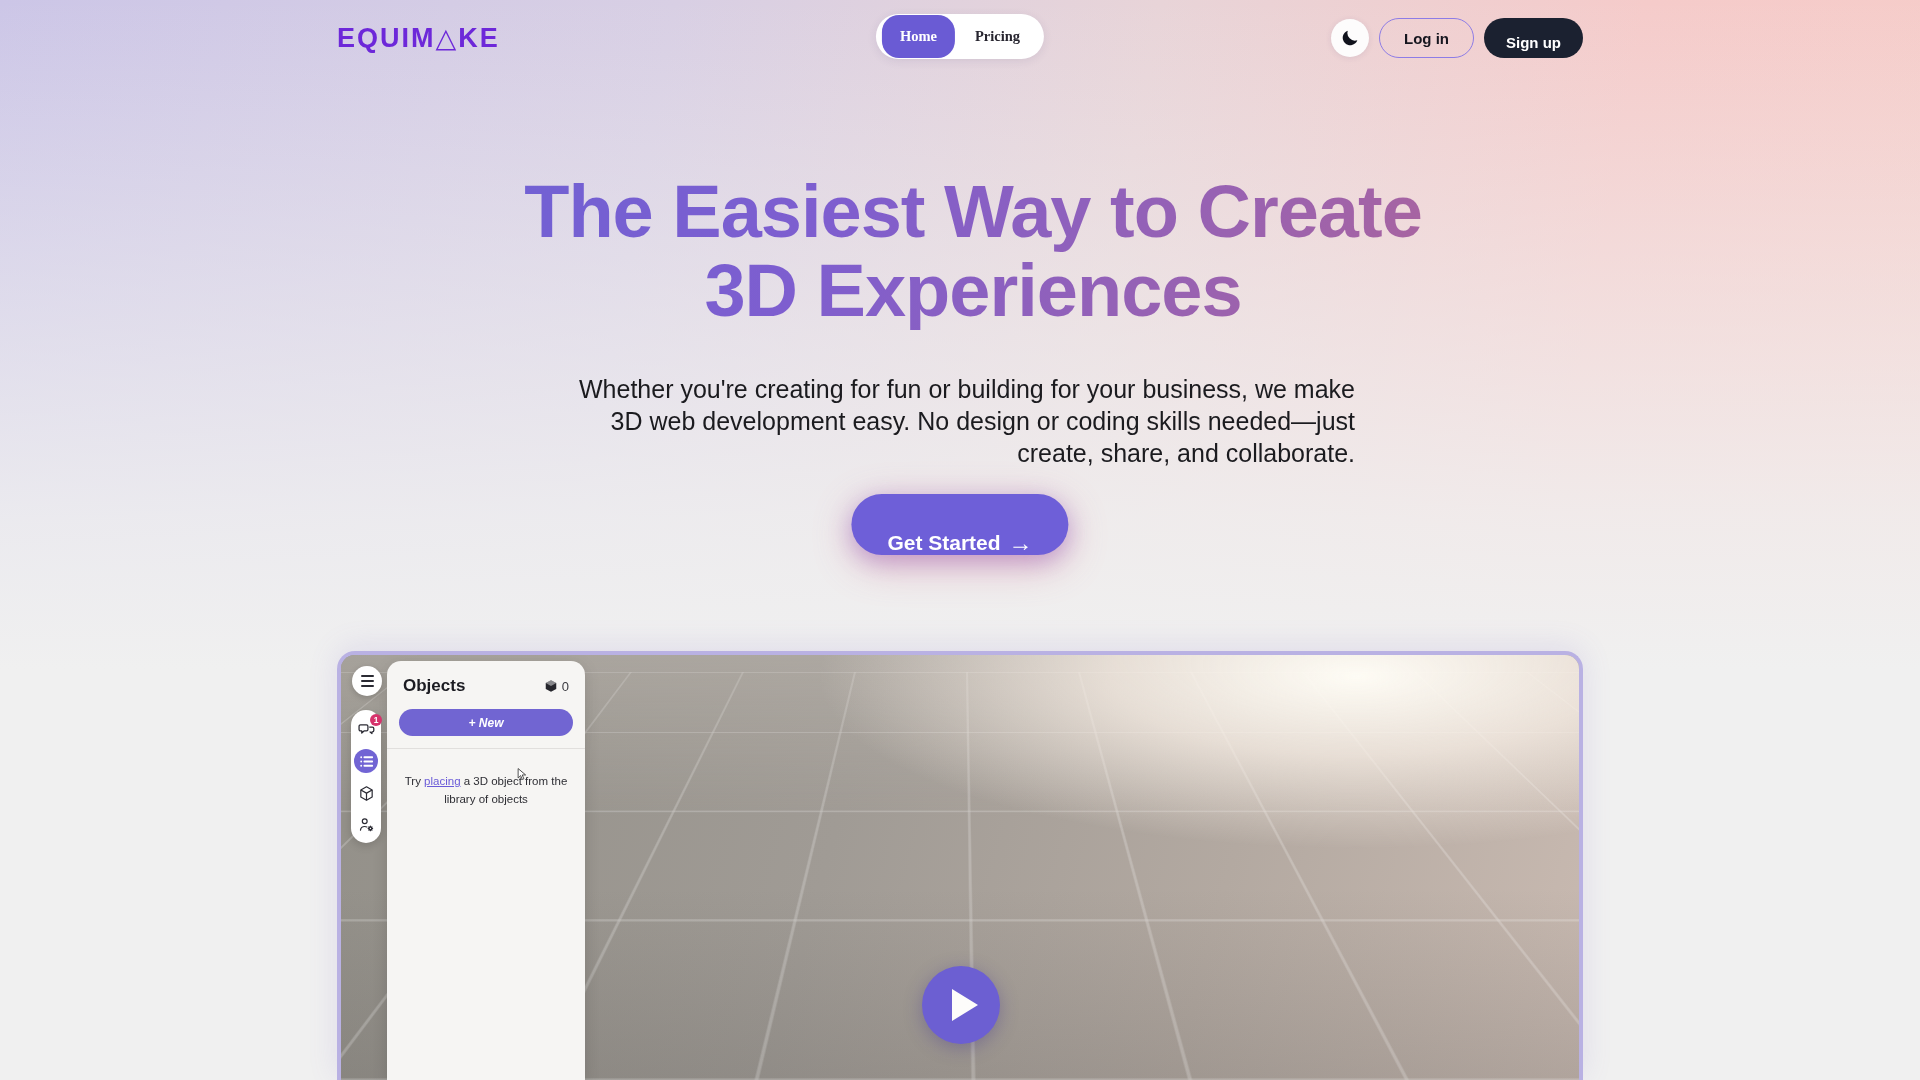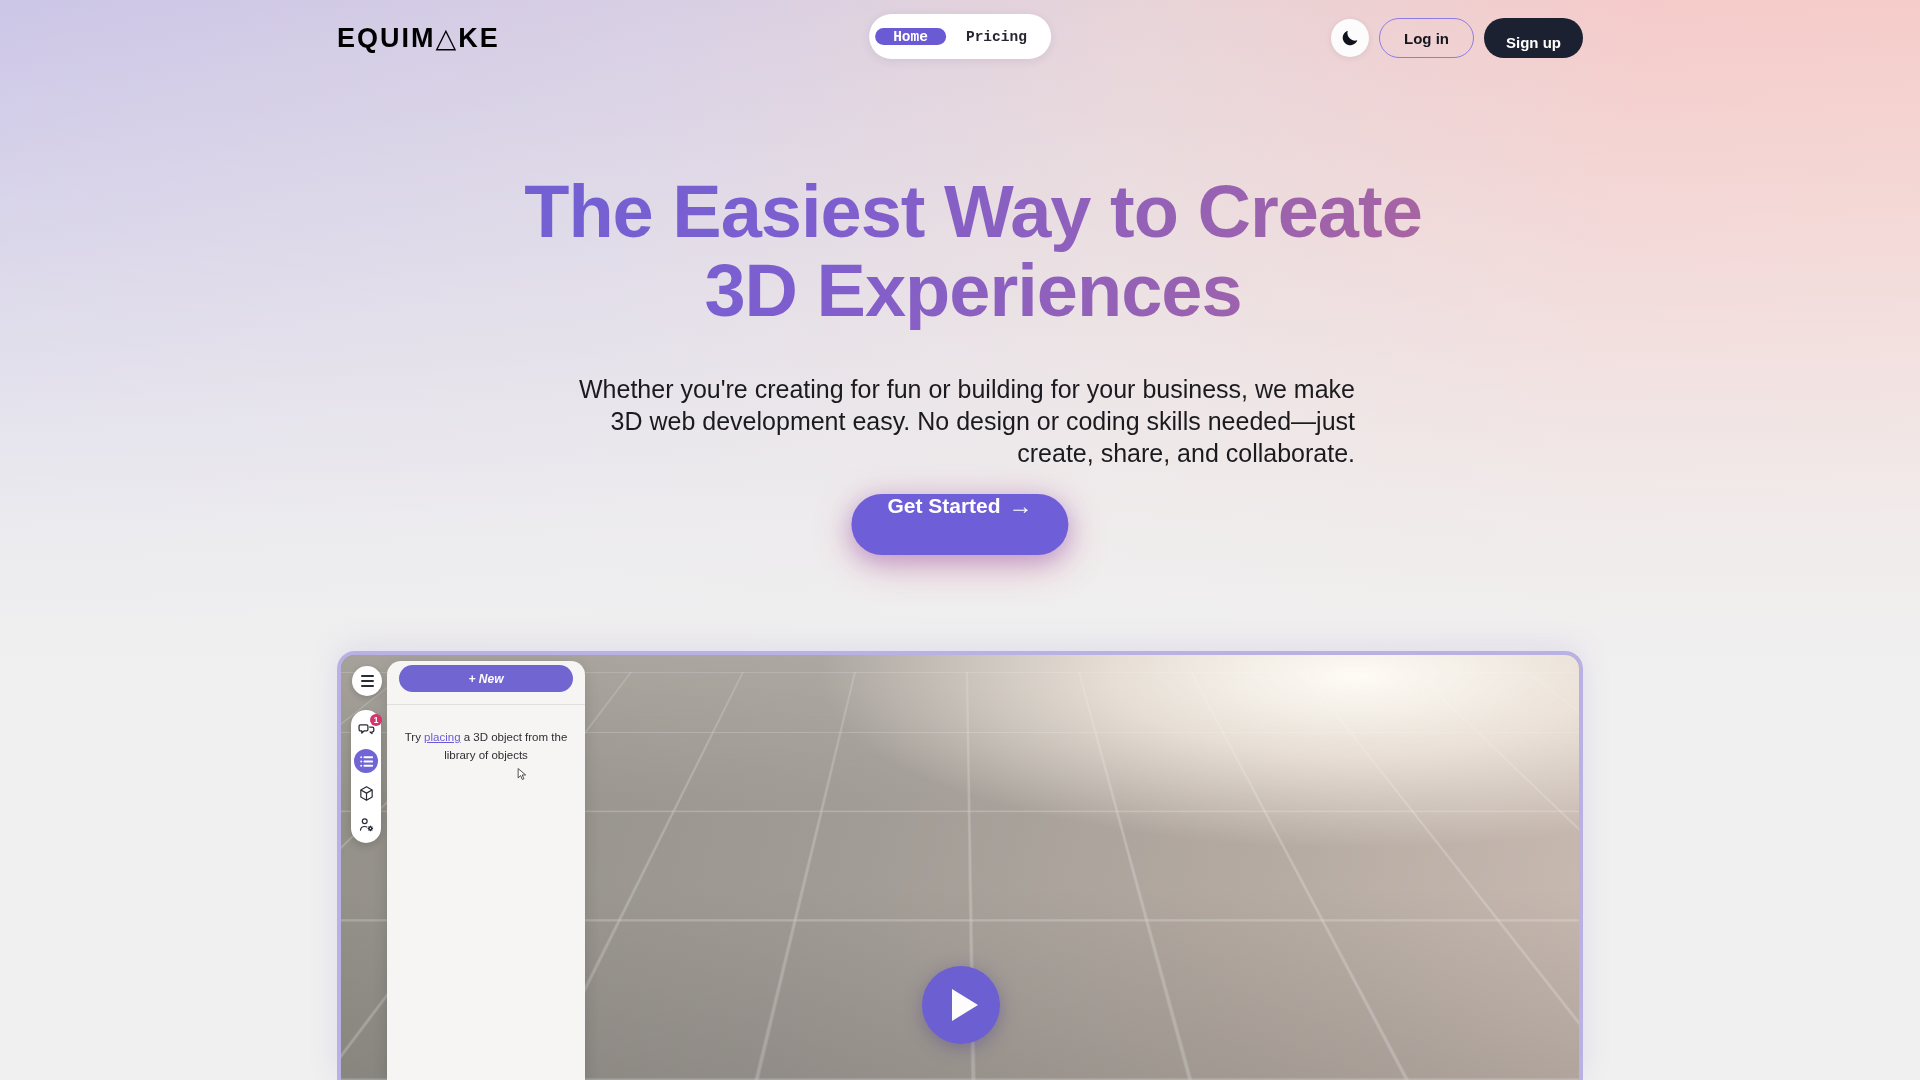--- a/index.html
+++ b/index.html
@@ -13,33 +13,33 @@
       linear-gradient(180deg, rgba(240,240,240,0) 0%, rgba(240,240,240,.85) 48%, #f0f0f0 62%),
       linear-gradient(100deg, #ccc6e7 0%, #d8cfe4 32%, #e8d4d8 55%, #f5cbca 78%, #f6cdc9 100%);
   }
 
   
   .topbar {
     position:absolute; left:337px; width:1246px; top:0; height:76px;
     display:flex; align-items:center; justify-content:space-between;
   }
   .logo {
-    font-size:27px; font-weight:800; letter-spacing:2px; color:#000000;
+    font-size:27px; font-weight:800; letter-spacing:2px; color:#6d28d9;
   }
   .nav-pill {
     position:absolute; left:50%; top:14px; transform:translateX(-50%);
     height:45px; background:#fff; border-radius:23px; padding:6px;
     display:flex; align-items:center; gap:2px;
     box-shadow:0 2px 10px rgba(60,50,110,.10);
   }
   .nav-item {
-    height:17px; border-radius:17px; padding:0 18px;
+    height:43px; border-radius:17px; padding:0 18px;
     display:flex; align-items:center; font-size:14.5px; font-weight:700;
     color:#27252f; cursor:pointer; border:none; background:transparent;
-    font-family:Liberation Mono, monospace;
+    font-family:Liberation Serif, serif;
   }
   .nav-item.active { background:#6a5bd4; color:#fff; }
   .top-actions { display:flex; align-items:center; gap:10px; }
   .theme-toggle {
     width:38px; height:38px; border-radius:50%; background:#fdfcfc; border:none;
     display:flex; align-items:center; justify-content:center; cursor:pointer;
     box-shadow:0 1px 6px rgba(60,50,110,.10);
   }
   .btn-login {
     height:40px; padding:0 24px; border-radius:20px; background:transparent;
@@ -64,21 +64,21 @@
   .hero-title span { display:block; }
   .hero-sub {
     position:absolute; top:373px; left:50%; transform:translateX(-50%);
     width:790px; text-align:right; font-size:25px; line-height:1.28;
     color:#1b1b1f;
   }
   .cta {
     position:absolute; top:494px; left:50%; transform:translateX(-50%);
     height:61px; padding:0 36px; border-radius:31px; border:none;
     background:#6e5fd8; color:#fff; font-size:21px; font-weight:700;
-    font-family:inherit; cursor:pointer; display:flex; align-items:flex-start; gap:8px;
+    font-family:inherit; cursor:pointer; display:flex; align-items:flex-end; gap:8px;
     box-shadow:0 10px 38px rgba(214,110,140,.45), 0 6px 22px rgba(110,90,220,.40);
   }
   .cta .arrow { font-size:24px; line-height:1; }
 
   
   .embed {
     position:absolute; left:337px; top:651px; width:1246px; height:429px;
     border:4px solid #b9b1e3; border-bottom:none;
     border-radius:18px 18px 0 0; overflow:hidden;
     box-shadow:0 -4px 30px rgba(120,100,200,.14);
@@ -250,20 +250,32 @@
           <circle cx="9.5" cy="7.5" r="3.4"></circle>
           <path d="M3.5 20c.4-3.4 3-5.2 6-5.2 1.1 0 2.1.2 3 .7"></path>
           <circle cx="17.5" cy="17.5" r="2"></circle>
           <path d="M17.5 14.3v1.1M17.5 19.6v1.1M14.4 17.5h1.1M19.5 17.5h1.1M15.3 15.3l.8.8M18.9 19l.8.8M19.7 15.3l-.8.8M16.1 19l-.8.8"></path>
         </svg>
       </span>
     </button>
   </div>
 
   <aside class="objects-panel">
+    <div class="panel-head">
+      <div class="panel-title">Objects</div>
+      <div class="panel-counter">
+        <span style="display:flex">
+          <svg viewBox="0 0 24 24" width="14" height="14">
+            <path fill="#26262c" d="M12 2l9 5v10l-9 5-9-5V7z"></path>
+            <path fill="#ffffff" opacity="0.45" d="M12 2l9 5-9 5-9-5z"></path>
+          </svg>
+        </span>
+        <span>0</span>
+      </div>
+    </div>
 
     <button class="btn-new">+ New</button>
     <div class="panel-divider"></div>
 
     <p class="panel-hint"><span>Try </span><a>placing</a><span> a 3D object from the library of objects</span></p>
   </aside>
 
   <button class="play-btn">
     <span class="tri"></span>
   </button>

